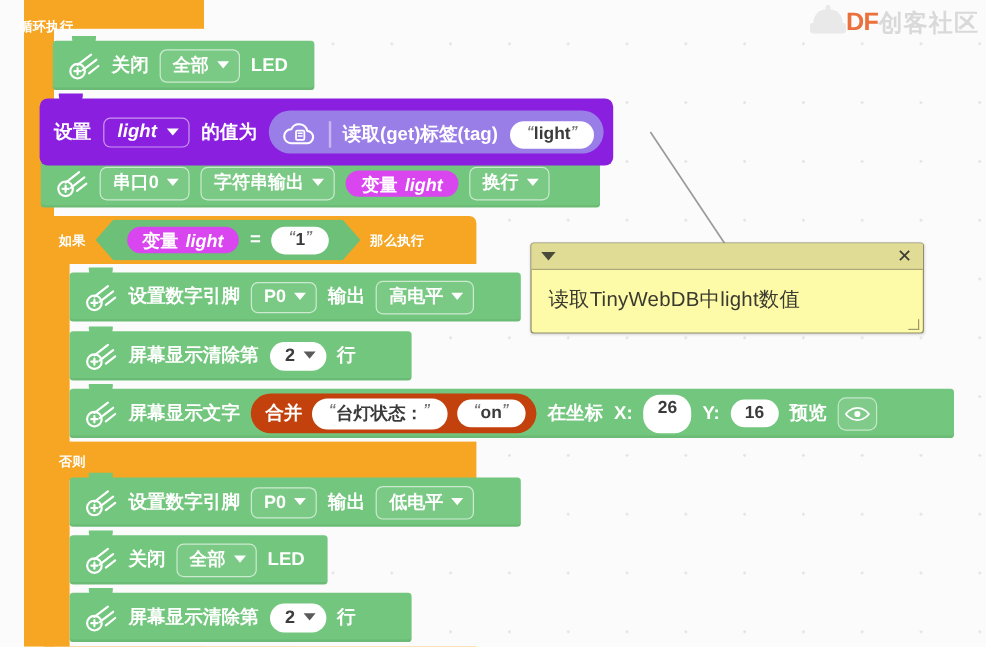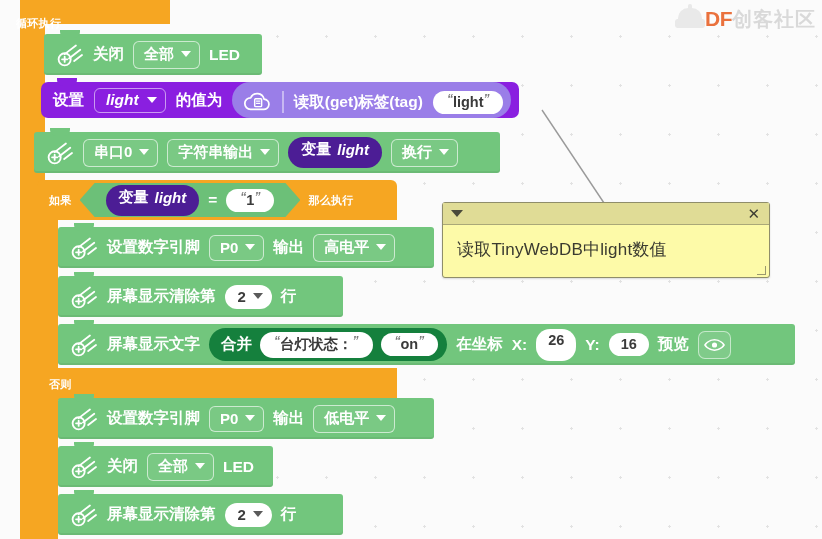--- a/index.html
+++ b/index.html
@@ -80,22 +80,22 @@
     gap: 9px; padding: 0 20px 0 24px;
     clip-path: polygon(15px 0, 100% 0, 100% 50%, 100% 100%, 15px 100%, 0 50%);
   }
   .hex-outer.right-point {
     clip-path: polygon(15px 0, calc(100% - 15px) 0, 100% 50%, calc(100% - 15px) 100%, 15px 100%, 0 50%);
     padding: 0 26px;
   }
 
   
   .var-pill {
-    background: #4c1d95; color: #ffffff; border-radius: 16px;
-    padding: 3px 13px 9px; font-size: 15px; font-weight: bold;
+    background: #d946ef; color: #ffffff; border-radius: 16px;
+    padding: 3px 13px 0; font-size: 15px; font-weight: bold;
     display: inline-flex; align-items: center; gap: 6px; white-space: nowrap;
   }
   .var-pill .vname { color:#ffffff; font-style: italic; }
   
   .txt-pill {
     background: #ffffff; color: #3b3b3b; border-radius: 14px;
     padding: 3px 14px 4px; font-size: 14.5px; font-weight: bold;
     display: inline-flex; align-items: center; white-space: nowrap;
   }
   .quote { color:#7a7a7a; font-size:12px; position:relative; top:-3px; }
@@ -127,35 +127,35 @@
     padding: 3px 9px 4px 13px; font-size: 15px; font-weight: bold;
     display: inline-flex; align-items: center; gap: 7px;
   }
   .num-oval .caret { width:0;height:0;border-left:5px solid transparent;border-right:5px solid transparent;border-top:6px solid #5a5a5a; }
 
   
   .comet { width: 30px; height: 26px; flex: 0 0 auto; }
 
   
   .join-pill {
-    background: #15803d; border-radius: 18px; height: 33px;
+    background: #c2410c; border-radius: 18px; height: 33px;
     display: inline-flex; align-items: center; gap: 8px; padding: 0 9px 0 12px;
   }
   
   .eye-btn {
     background: rgba(255,255,255,.10); border: 1.5px solid rgba(255,255,255,.55);
     border-radius: 7px; width: 33px; height: 28px;
     display: inline-flex; align-items: center; justify-content: center;
   }
 
   
   #set-block {
     position: absolute; left: 33px; top: 82px; z-index: 7;
-    background: #8a1fe0; border-radius: 7px; height: 36px;
-    display: flex; align-items: center; gap: 10px; padding: 0 8px 0 12px; margin-left: 8px;
+    background: #8a1fe0; border-radius: 7px; height: 56px;
+    display: flex; align-items: center; gap: 10px; padding: 0 8px 0 12px;
   }
   #set-block::before {
     content:""; position:absolute; left:16px; top:-4px; width:20px; height:8px;
     background:#8a1fe0; border-radius:0 0 6px 6px;
   }
   .dd-purple {
     border: 1.6px solid rgba(255,255,255,.55); border-radius: 6px;
     padding: 2px 8px 3px 11px; display: inline-flex; align-items: center; gap: 8px;
     color: #ffffff; font-size: 15.5px; font-weight: bold; font-style: italic;
   }

